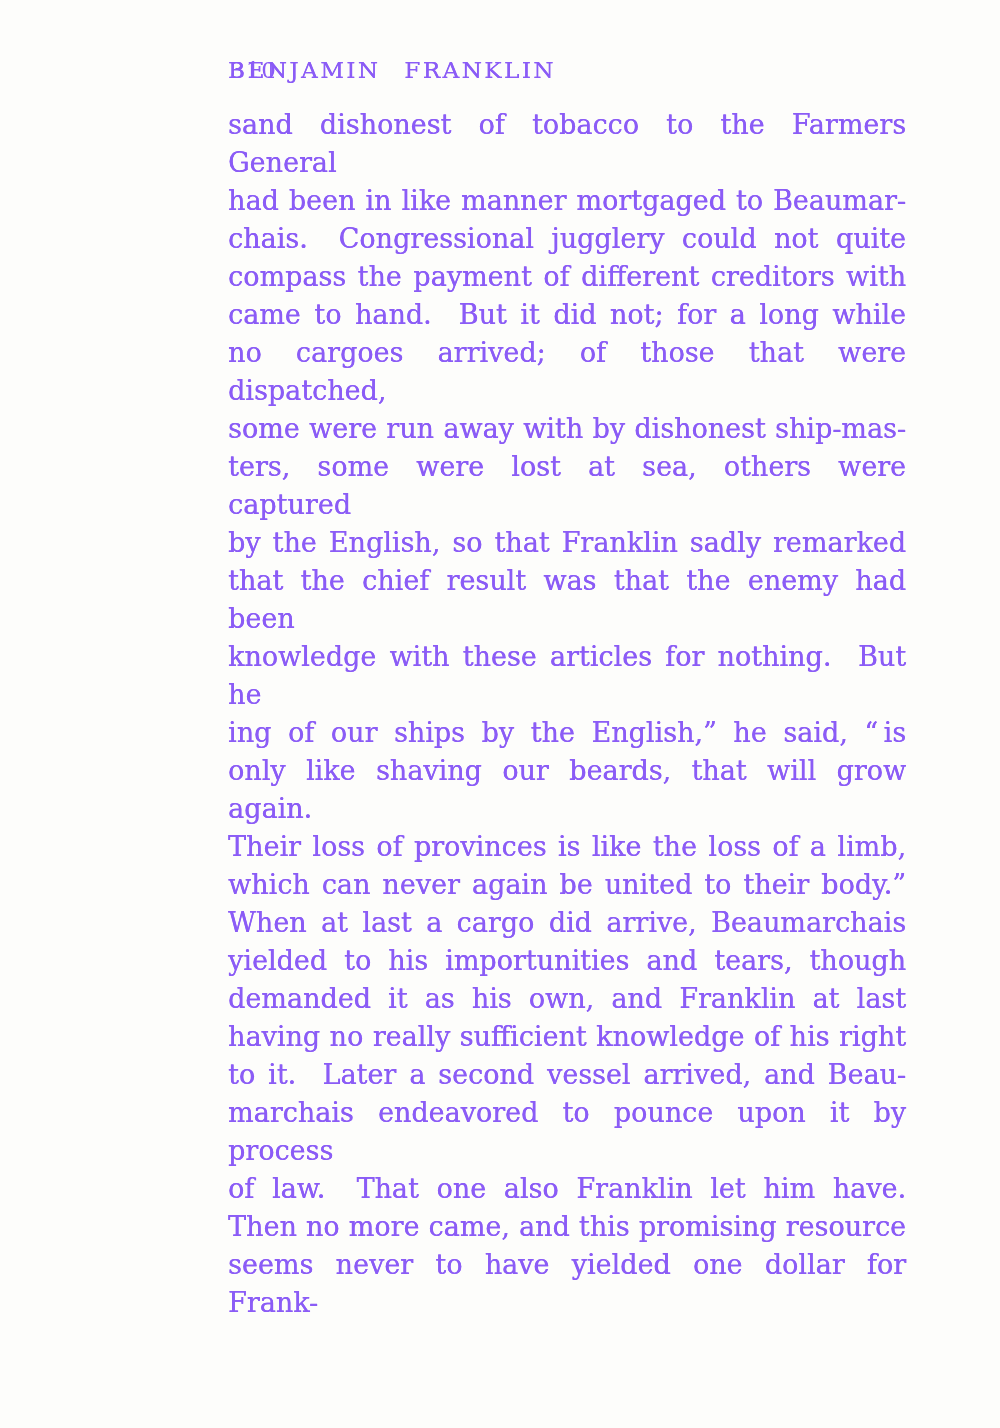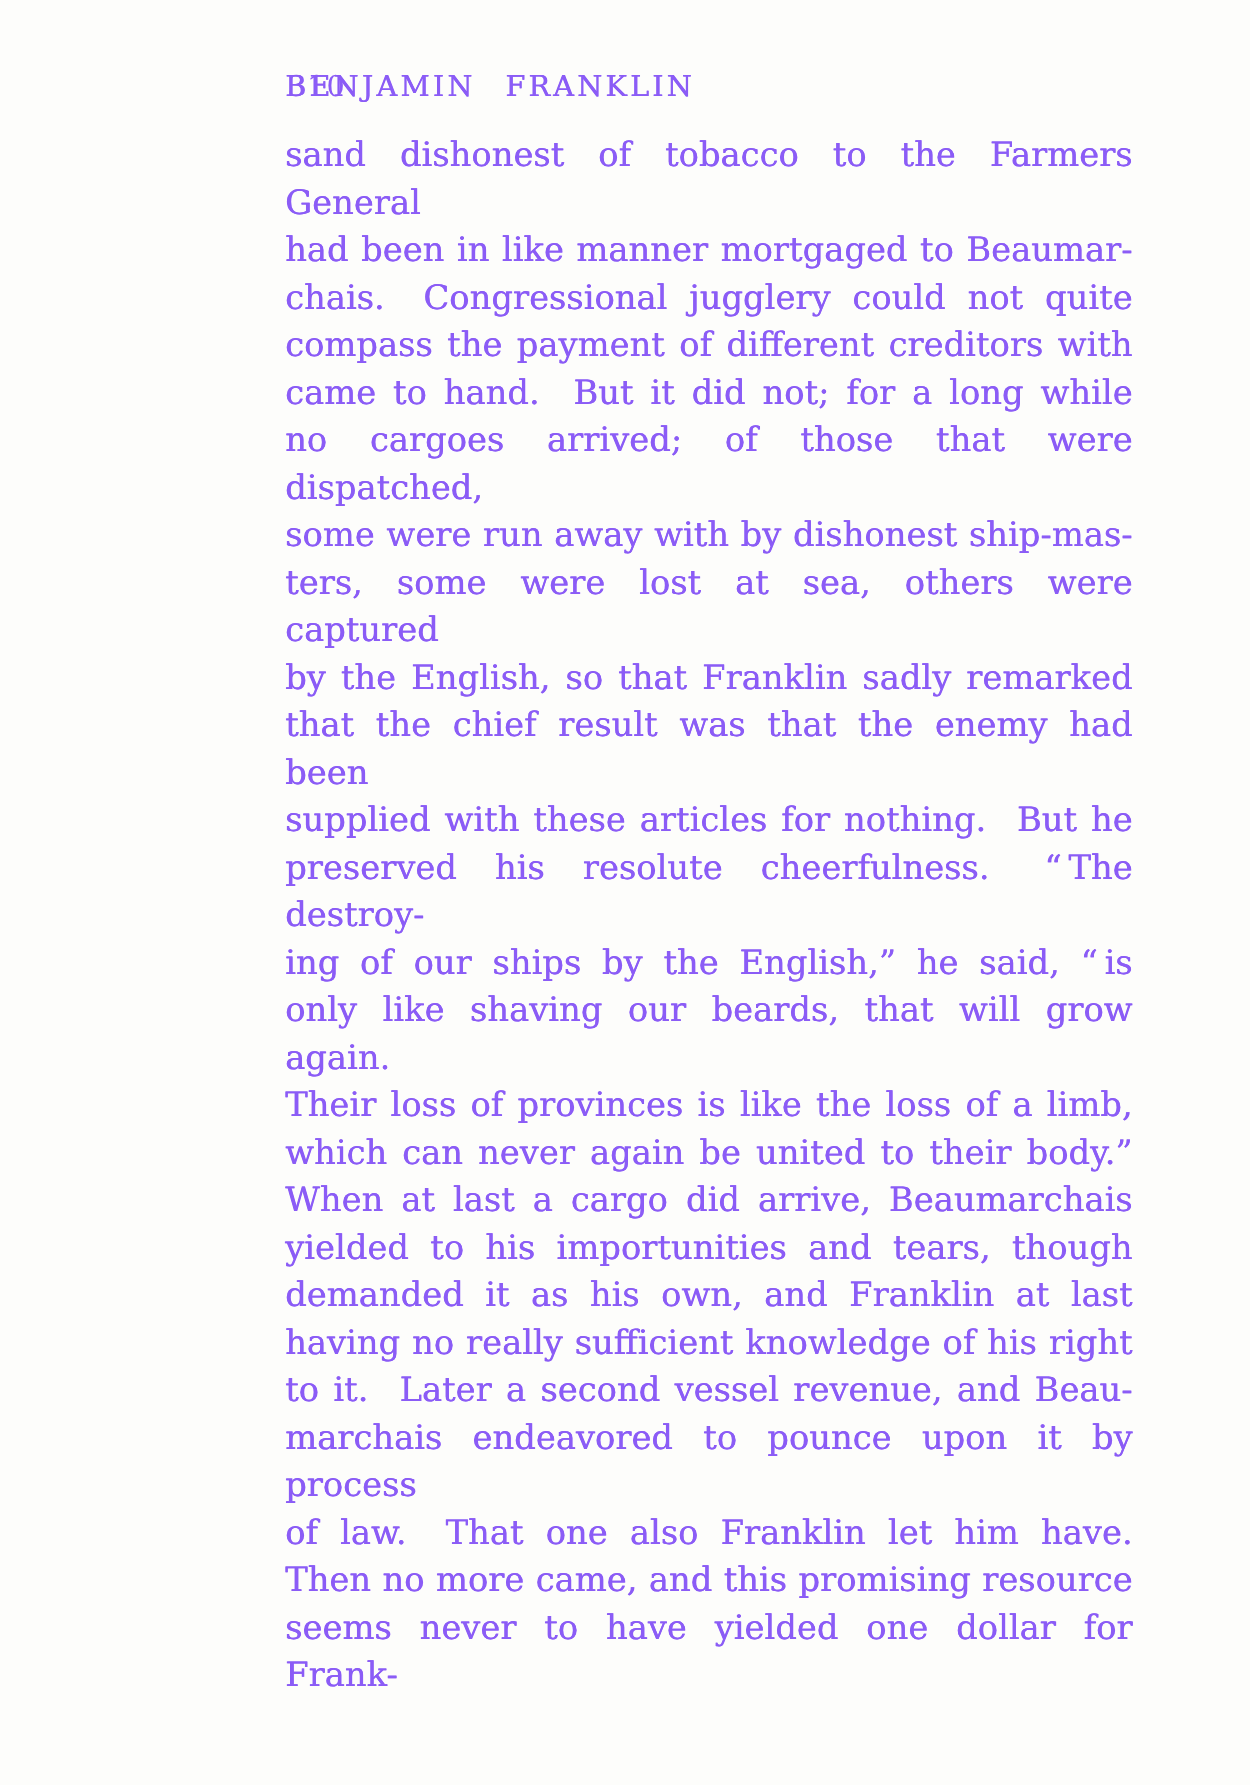--- a/index.html
+++ b/index.html
@@ -66,29 +66,28 @@
       <div class="line just">sand dishonest of tobacco to the Farmers General</div>
       <div class="line just">had been in like manner mortgaged to Beaumar-</div>
       <div class="line just">chais.  Congressional jugglery could not quite</div>
       <div class="line just">compass the payment of different creditors with</div>
       <div class="line just">came to hand.  But it did not; for a long while</div>
       <div class="line just">no cargoes arrived; of those that were dispatched,</div>
       <div class="line just">some were run away with by dishonest ship-mas-</div>
       <div class="line just">ters, some were lost at sea, others were captured</div>
       <div class="line just">by the English, so that Franklin sadly remarked</div>
       <div class="line just">that the chief result was that the enemy had been</div>
-      <div class="line just">supplied with these articles for nothing.  But he</div>
-      <div class="line just">preserved his resolute cheerfulness.  “ The destroy-</div>
+      <div class="line just">knowledge with these articles for nothing.  But he</div>
       <div class="line just">ing of our ships by the English,” he said, “ is</div>
       <div class="line just">only like shaving our beards, that will grow again.</div>
       <div class="line just">Their loss of provinces is like the loss of a limb,</div>
       <div class="line just">which can never again be united to their body.”</div>
       <div class="line just">When at last a cargo did arrive, Beaumarchais</div>
       <div class="line just">yielded to his importunities and tears, though</div>
       <div class="line just">demanded it as his own, and Franklin at last</div>
       <div class="line just">having no really sufficient knowledge of his right</div>
-      <div class="line just">to it.  Later a second vessel revenue, and Beau-</div>
+      <div class="line just">to it.  Later a second vessel arrived, and Beau-</div>
       <div class="line just">marchais endeavored to pounce upon it by process</div>
       <div class="line just">of law.  That one also Franklin let him have.</div>
       <div class="line just">Then no more came, and this promising resource</div>
       <div class="line just">seems never to have yielded one dollar for Frank-</div>
     </div>
 </div>
 
 </body></html>

